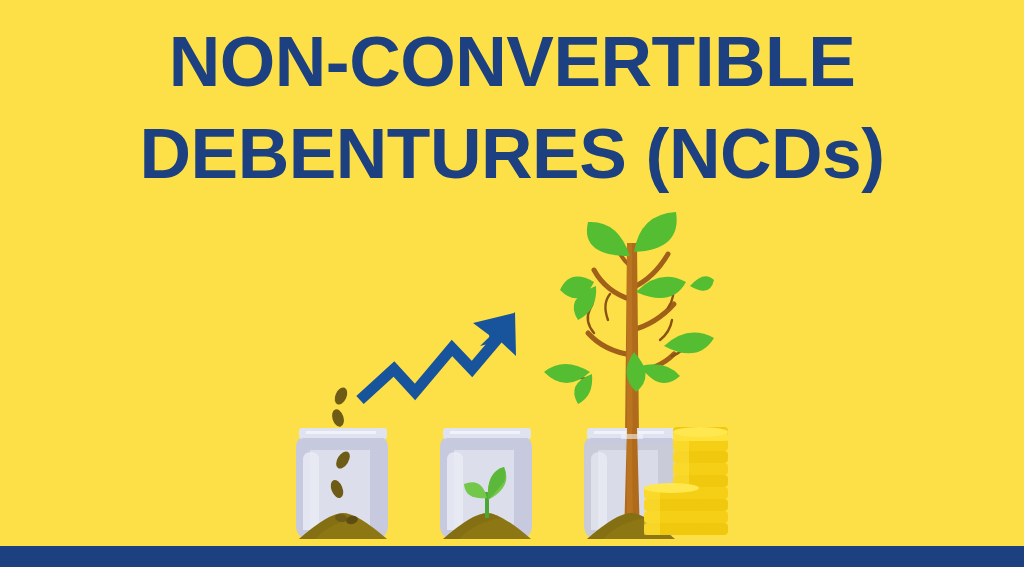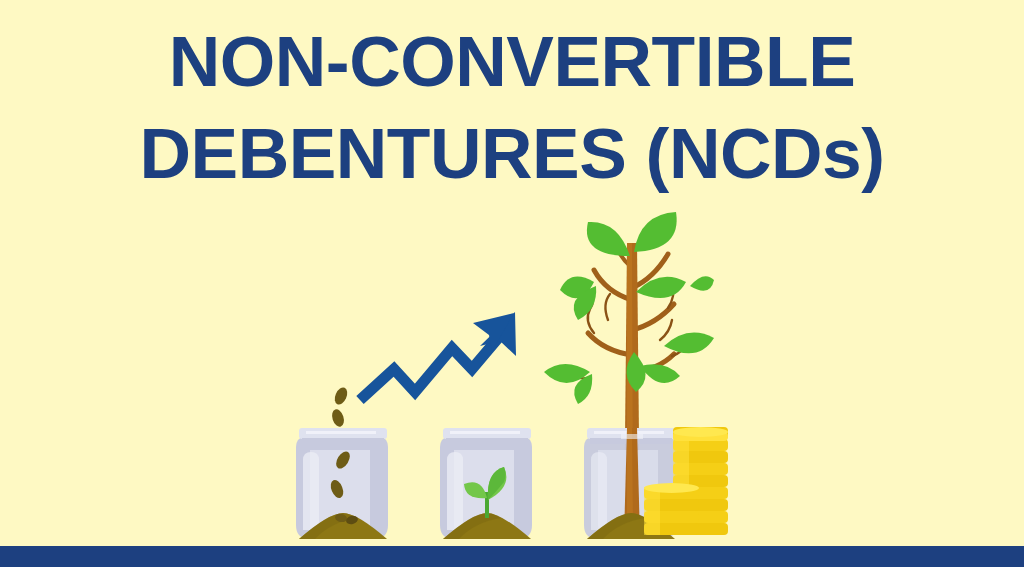--- a/index.html
+++ b/index.html
@@ -72,21 +72,21 @@
     height: 567px;
     pointer-events: none;
   }
   .illustration svg {
     display: block;
   }
 </style>
 </head>
 <body>
 
-<div id="stage" style="background: #fef9c3; text-decoration: underline;">
+<div id="stage" style="background: #fde047; text-decoration: underline;">
 
   <div class="title-block">
     <span class="title-line title-line-1" style="color: rgb(29, 64, 128);">NON-CONVERTIBLE</span>
     <span class="title-line title-line-2" style="color: rgb(29, 64, 128);">DEBENTURES (NCDs)</span>
   </div>
 
   <div class="illustration">
     <svg width="1024" height="567" viewBox="0 0 1024 567" xmlns="http://www.w3.org/2000/svg">
 
       <g>

